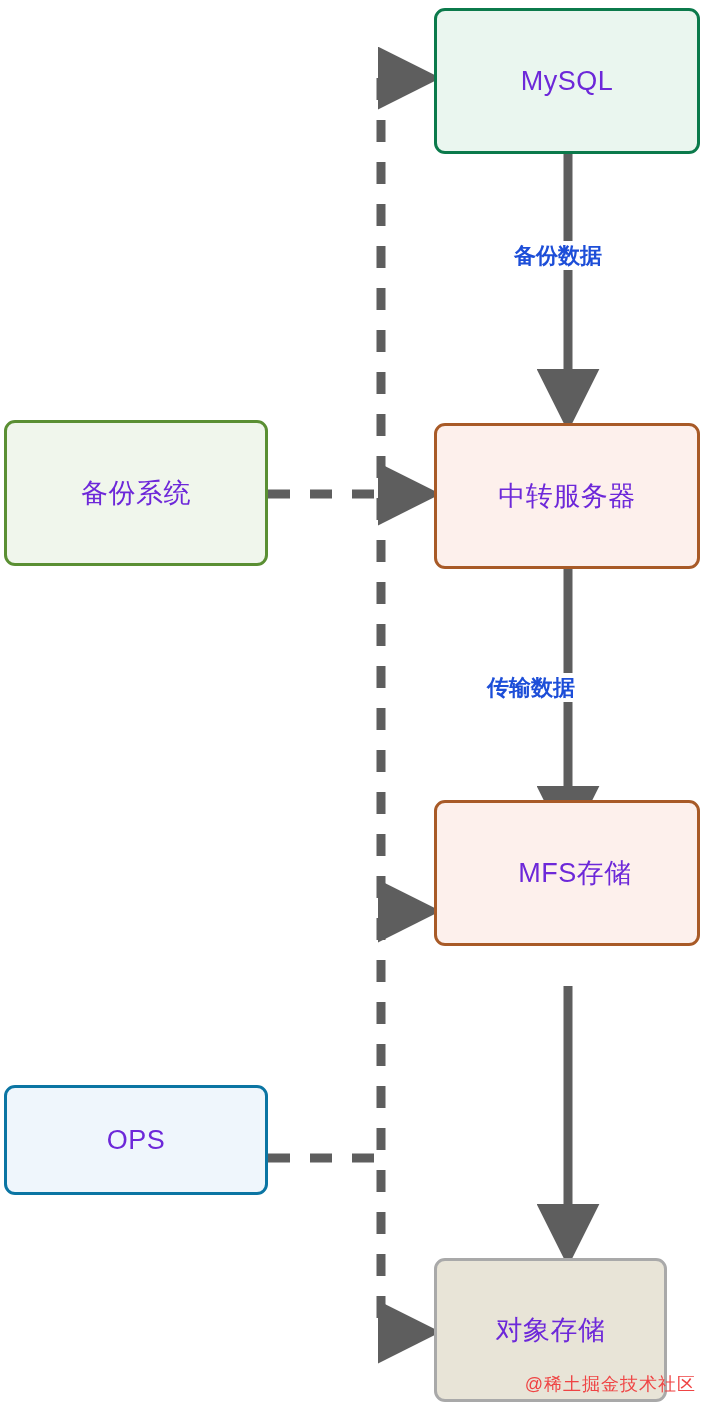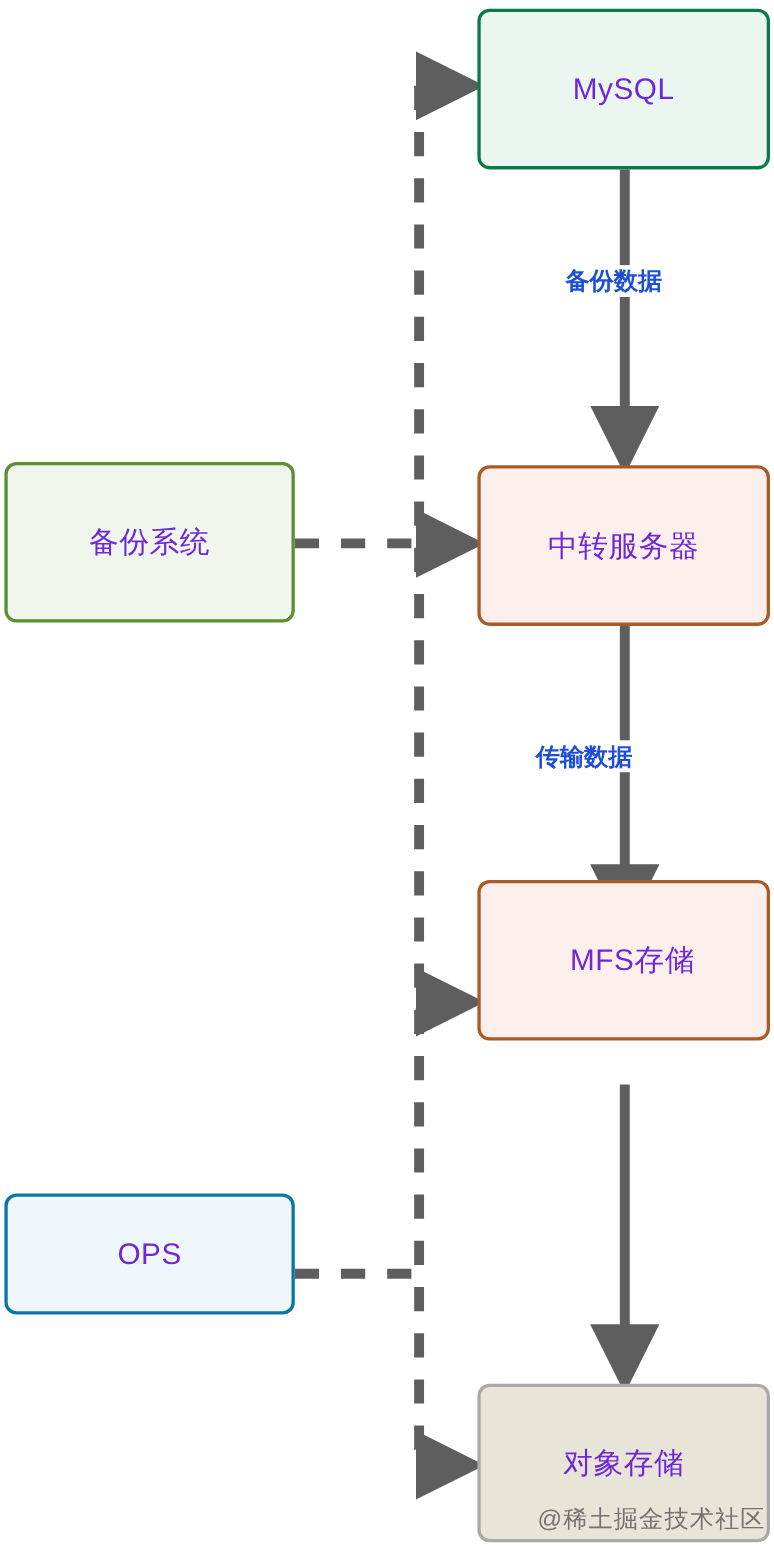--- a/index.html
+++ b/index.html
@@ -50,22 +50,22 @@
     font-weight: bold;
     line-height: 1.15;
     padding: 2px 3px;
     white-space: nowrap;
     z-index: 4;
   }
   .watermark {
     position: absolute;
     right: 8px;
     bottom: 10px;
-    font-size: 22px;
-    color: #737373;
+    font-size: 18px;
+    color: #ef4444;
     letter-spacing: 1px;
     z-index: 5;
     user-select: none;
   }
 </style>
 </head>
 <body>
 
 <div id="diagram-root">
 
@@ -120,21 +120,21 @@
   </div>
 
   <div class="node" style="left:434px; top:800px; width:266px; height:146px; background:#fdf0ec; border:3px solid #a85a27;padding-left:16px;">
     <span class="node-label">MFS存储</span>
   </div>
 
   <div class="node" style="left:4px; top:1085px; width:264px; height:110px; background:#eff6fc; border:3px solid #0b75a3;">
     <span class="node-label">OPS</span>
   </div>
 
-  <div class="node" style="left:434px; top:1258px; width:266px; height:144px; background:#e8e4d7; border:3px solid #a9a9a9;">
+  <div class="node" style="left:434px; top:1258px; width:233px; height:144px; background:#e8e4d7; border:3px solid #a9a9a9;">
     <span class="node-label">对象存储</span>
   </div>
 
   <div class="edge-label" style="left:511px; top:241px;">备份数据</div>
 
   <div class="edge-label" style="left:484px; top:642px;margin-top:31px;">传输数据</div>
 
 
   <div class="watermark">@稀土掘金技术社区</div>
 

